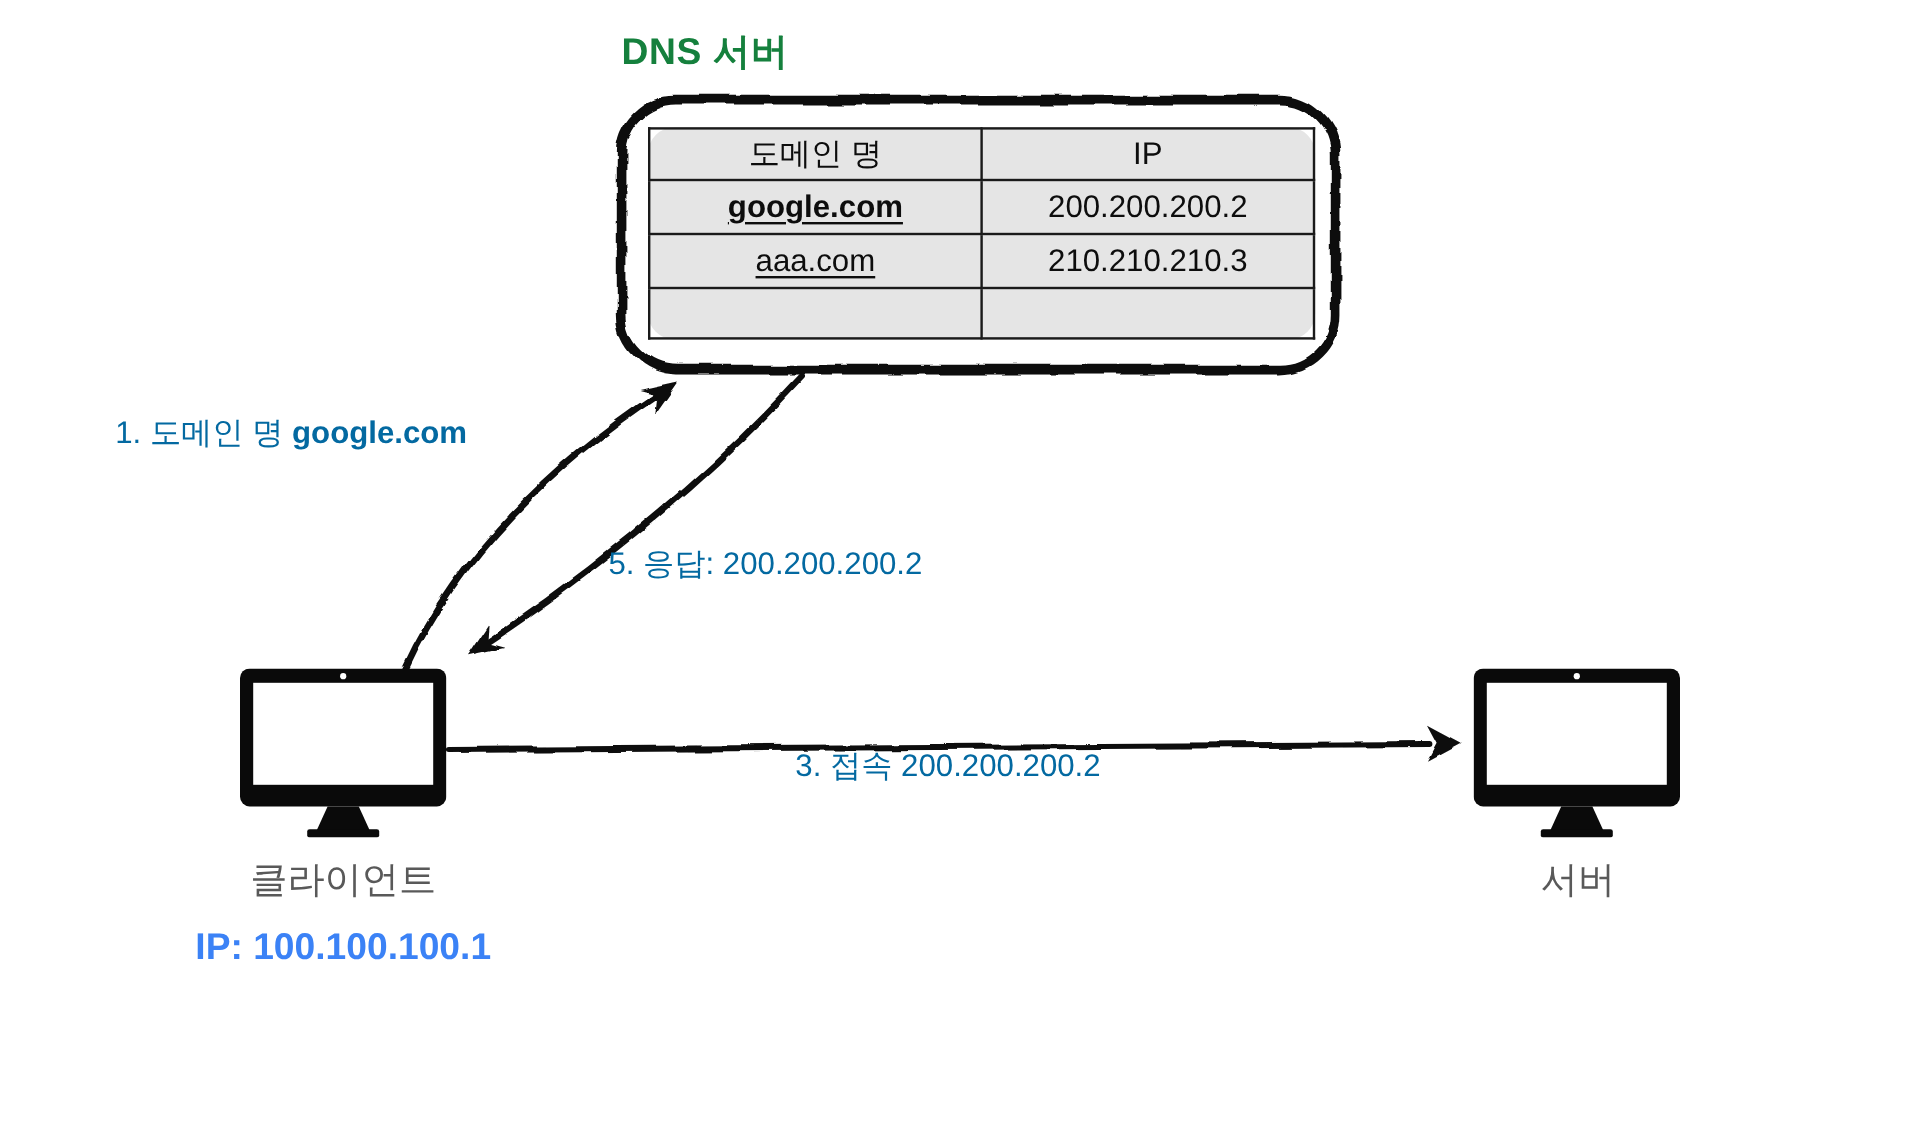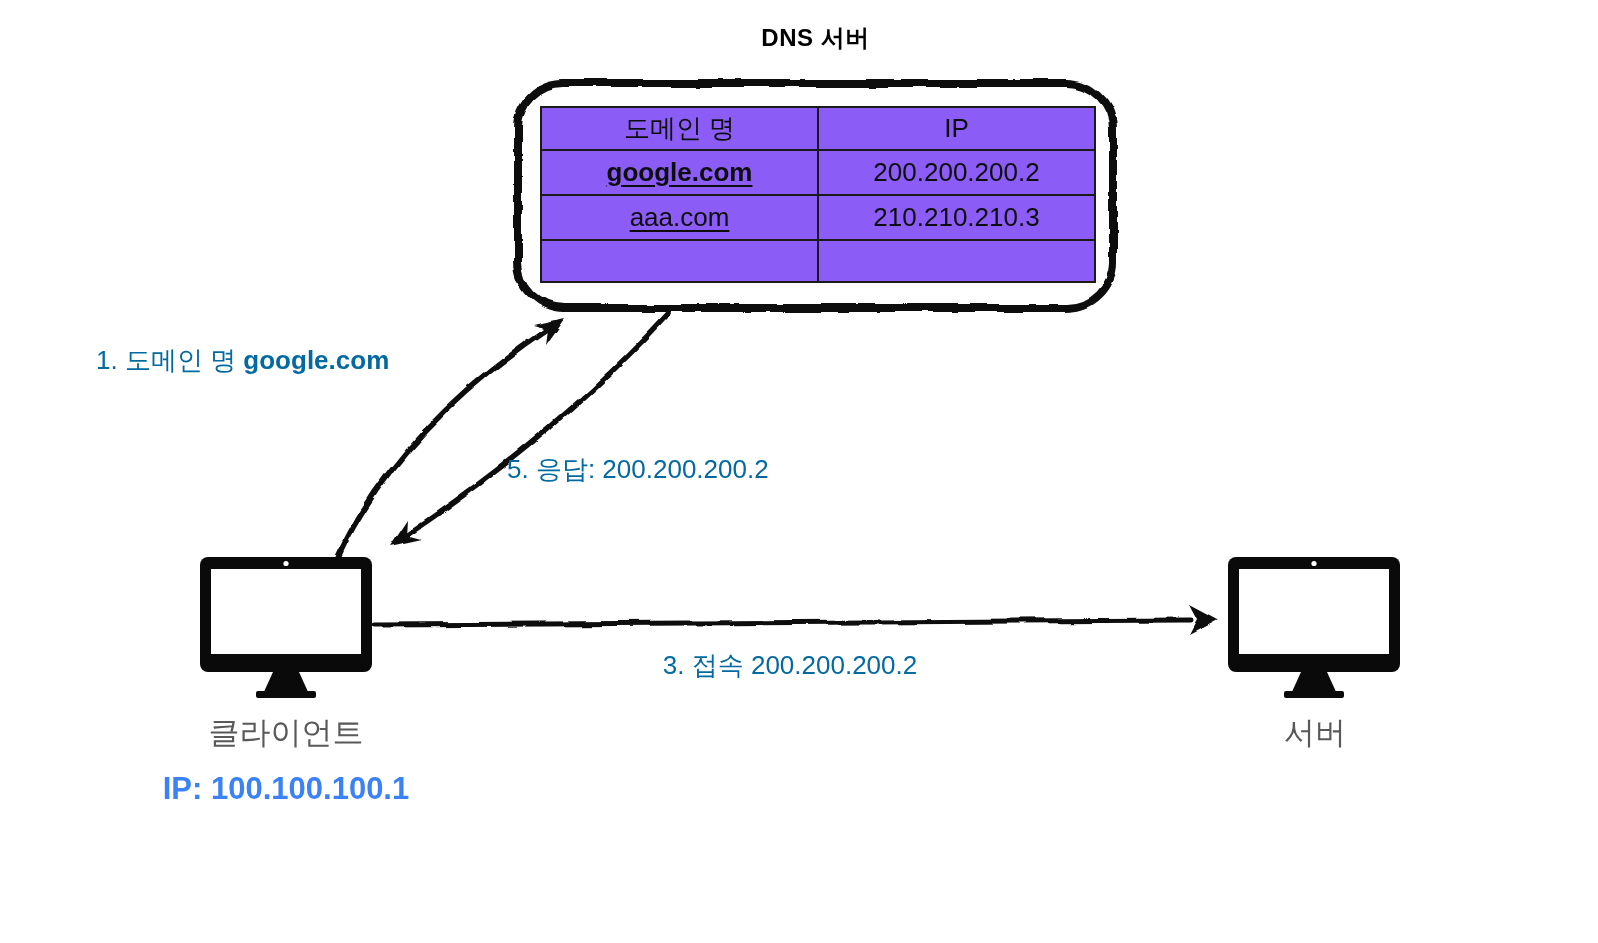--- a/index.html
+++ b/index.html
@@ -23,39 +23,39 @@
     height: 943px;
     z-index: 1;
     pointer-events: none;
   }
   
   .diagram-title {
     position: absolute;
     left: 518px;
     top: 22px;
     width: 595px;
-    text-align: center;
-    font-size: 24px;
+    font-size: 31px;
     font-weight: bold;
-    color: #000000;
+    color: #15803d;
     z-index: 3;
     letter-spacing: 0.5px;
   }
   
   .dns-table-wrap {
     position: absolute;
     left: 540px;
     top: 106px;
     z-index: 2;
   }
   table.dns-table {
     border-collapse: collapse;
-    background: #8b5cf6;
+    background: #e5e5e5;
     table-layout: fixed;
     width: 550px;
+    border-radius: 22px;
   }
   table.dns-table th,
   table.dns-table td {
     border: 2px solid #1a1a1a;
     width: 275px;
     text-align: center;
     font-size: 26px;
     color: #0d0d0d;
     padding: 0;
     font-weight: normal;
@@ -69,21 +69,21 @@
   .step-label {
     position: absolute;
     font-size: 26px;
     color: #0369a1;
     z-index: 3;
     white-space: nowrap;
   }
   #step1 { left: 96px;  top: 343px; }
   #step1 .bold-part { font-weight: bold; }
   #step2 { left: 507px; top: 452px; }
-  #step3 { left: 600px; top: 648px; width: 380px; text-align: center; }
+  #step3 { left: 600px; top: 621px; width: 380px; text-align: center; }
   
   .computer {
     position: absolute;
     width: 172px;
     height: 141px;
     z-index: 2;
   }
   #client-computer { left: 200px;  top: 557px; }
   #server-computer { left: 1228px; top: 557px; }
   .node-caption {

